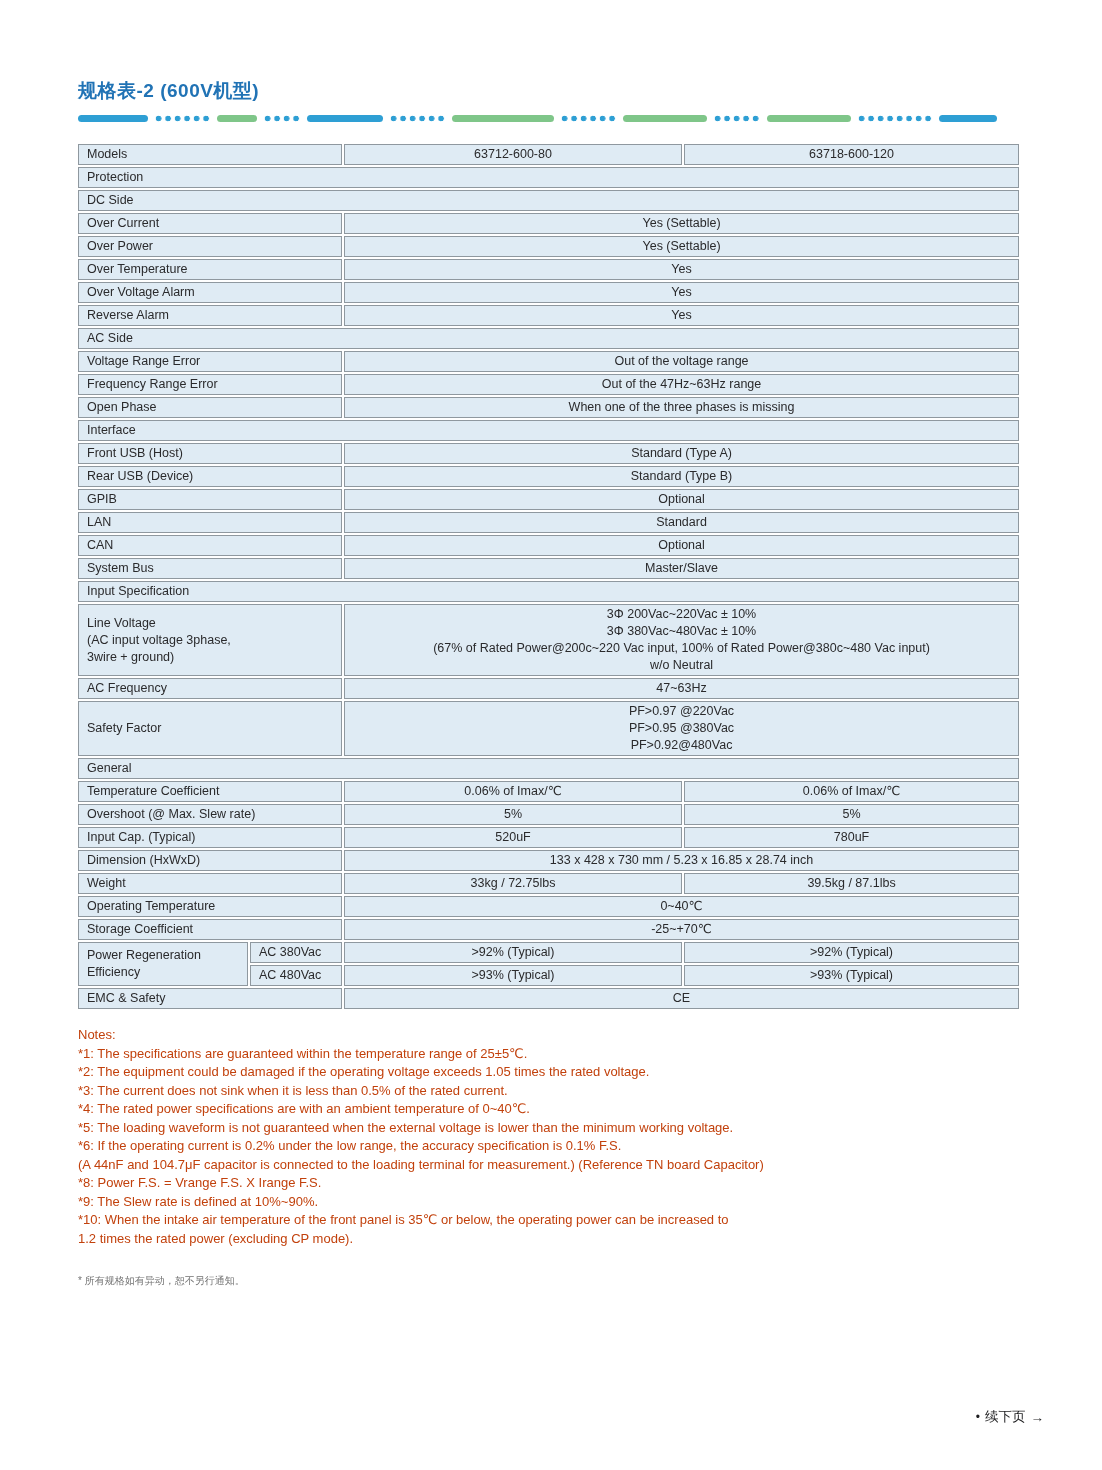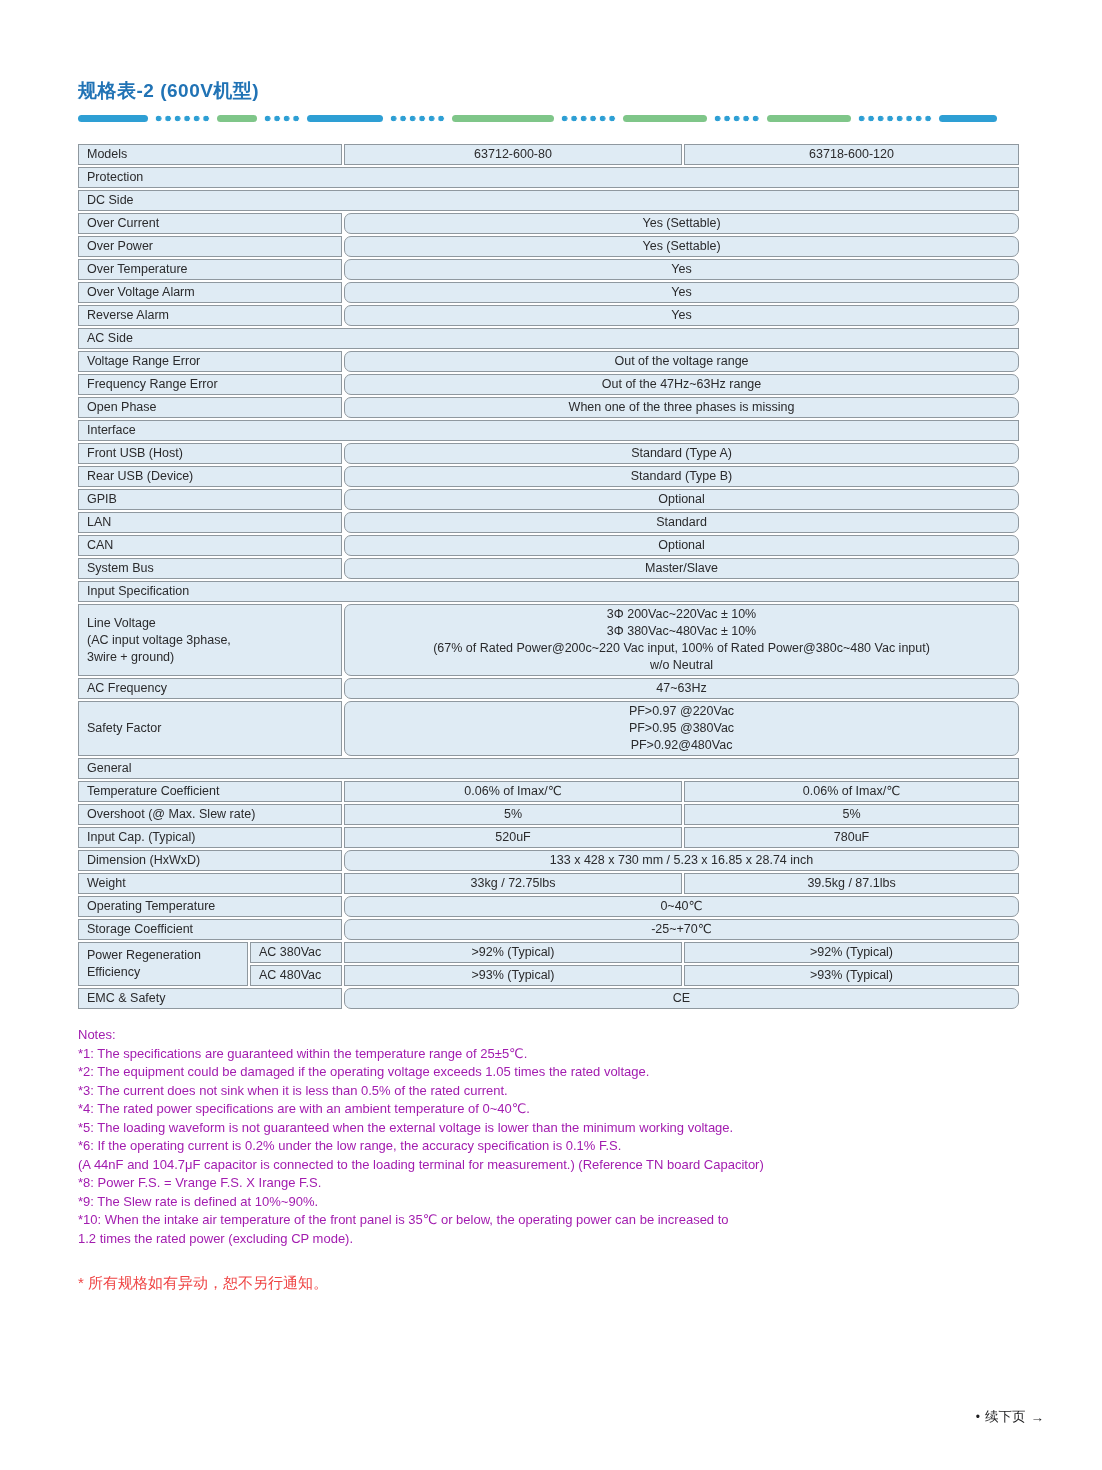--- a/index.html
+++ b/index.html
@@ -56,25 +56,24 @@
   
   td.split{
     background-image:linear-gradient(var(--faint-line),var(--faint-line));
     background-size:1px 100%;background-position:171px 0;background-repeat:no-repeat;
     background-origin:border-box;
   }
   td.vspan{
     background-image:linear-gradient(var(--faint-line),var(--faint-line));
     background-size:1px 100%;background-position:339px 0;background-repeat:no-repeat;
     background-origin:border-box;
-    border-radius:7px;
-  }
-  
-  .notes{margin-top:15px;font-size:13px;line-height:18.5px;color:#a21caf;}
-  .disclaimer{margin-top:26px;font-size:15px;color:#ef4444;}
+  }
+  
+  .notes{margin-top:15px;font-size:13px;line-height:18.5px;color:#c2410c;}
+  .disclaimer{margin-top:26px;font-size:10px;color:#737373;}
   .footer-continue{
     position:absolute;right:58px;bottom:44px;font-size:13.5px;color:#1d1d1f;
     display:flex;align-items:center;gap:5px;
   }
   .footer-continue .bullet{font-size:12px;}
   .footer-continue .arrow{font-weight:bold;}
 </style>
 </head>
 <body>
 

